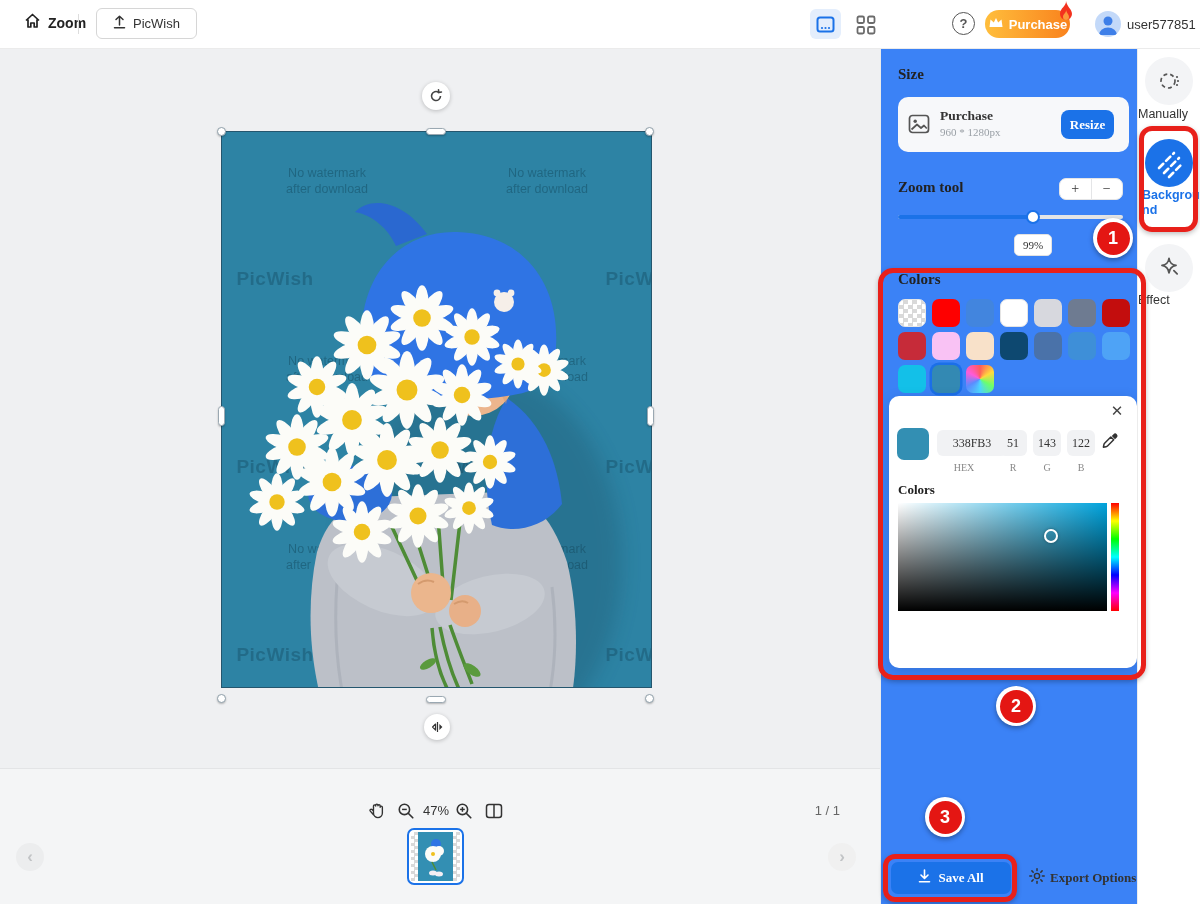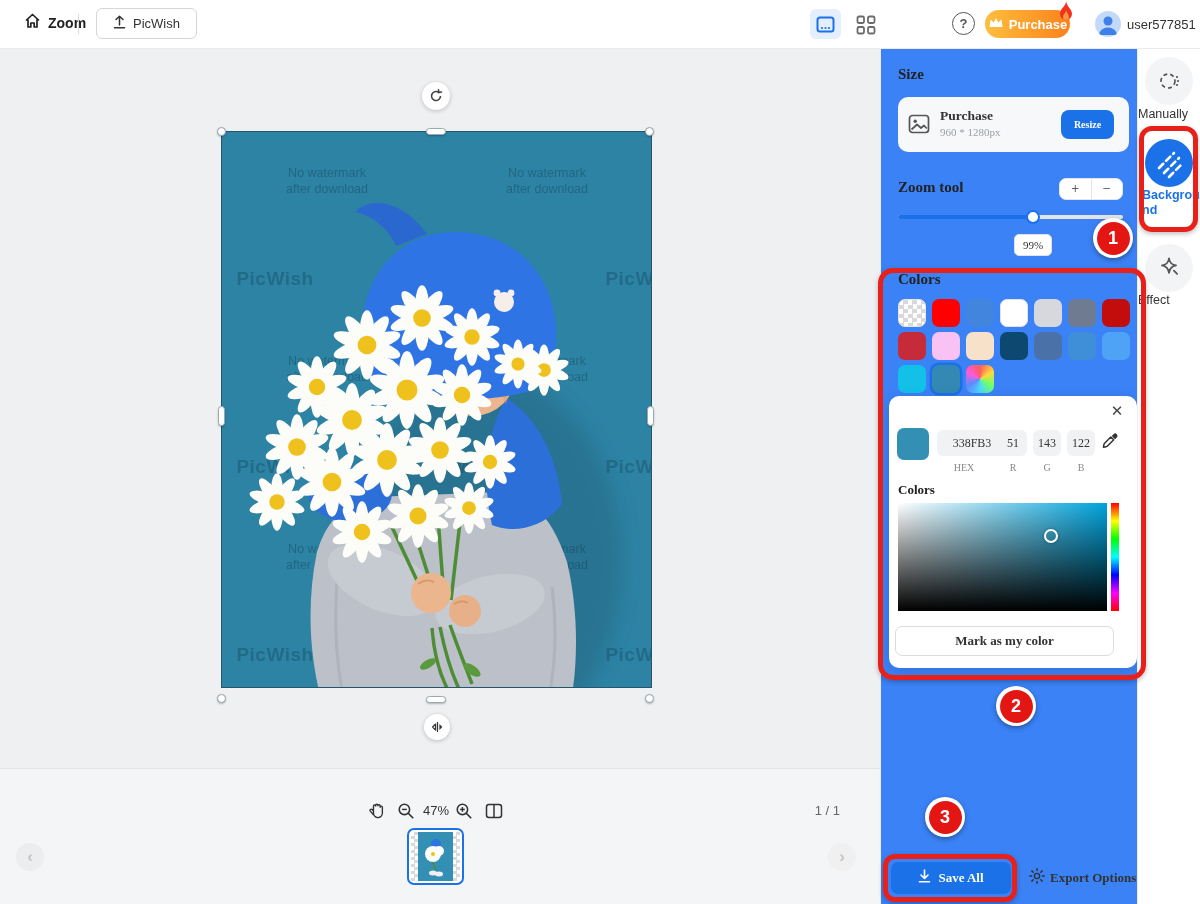--- a/index.html
+++ b/index.html
@@ -35,21 +35,21 @@
   .thumb{position:absolute;left:407px;top:59px;width:57px;height:57px;border:2px solid #1B72E8;border-radius:7px;background:#fff;box-sizing:border-box;padding:2px;display:flex;cursor:pointer;}
   .thumb .chk{width:7px;height:100%;background:conic-gradient(#D9D9D9 25%,#fff 0 50%,#D9D9D9 0 75%,#fff 0) 0 0/7px 7px;}
   .thumb .mid{flex:1;background:#338FB3;position:relative;}
   .navbtn{position:absolute;top:74px;width:28px;height:28px;border-radius:50%;background:#ECEDEE;display:flex;align-items:center;justify-content:center;color:#C2C4C6;font-size:17px;font-weight:bold;cursor:pointer;user-select:none;}
   
   .panel{position:absolute;left:880px;top:48px;width:257px;height:856px;background:#3b82f6;border-left:1px solid #ebebeb;box-sizing:border-box;font-family:Liberation Serif, serif;}
   .sec-title{position:absolute;left:17px;font-size:15px;font-weight:bold;color:#222;}
   .size-card{position:absolute;left:17px;top:49px;width:231px;height:55px;background:#F7F8FA;border-radius:10px;}
   .size-name{position:absolute;left:42px;top:11px;font-size:13.5px;font-weight:bold;color:#333;}
   .size-dims{position:absolute;left:42px;top:29px;font-size:11px;color:#9aa0a6;}
-  .resize-btn{position:absolute;left:163px;top:13px;width:53px;height:29px;background:#1B72E8;border-radius:8px;color:#fff;font-size:10px;font-weight:bold;display:flex;align-items:center;justify-content:center;cursor:pointer;}
+  .resize-btn{position:absolute;left:163px;top:13px;width:53px;height:29px;background:#1B72E8;border-radius:8px;color:#fff;font-size:13px;font-weight:bold;display:flex;align-items:center;justify-content:center;cursor:pointer;}
   .pm-group{position:absolute;left:178px;top:130px;width:64px;height:22px;border:1px solid #e4e5e7;border-radius:7px;display:flex;box-sizing:border-box;background:#fff;}
   .pm-group div{flex:1;display:flex;align-items:center;justify-content:center;font-size:14px;color:#333;cursor:pointer;}
   .pm-group div:first-child{border-right:1px solid #e4e5e7;}
   .slider{position:absolute;left:17px;top:167px;width:225px;height:4px;border-radius:2px;background:#E3E4E6;cursor:pointer;}
   .slider .fill{position:absolute;left:0;top:0;height:4px;width:135px;border-radius:2px;background:#1B72E8;}
   .slider .thumb-dot{position:absolute;left:128px;top:-5px;width:14px;height:14px;border-radius:50%;background:#fff;border:2.5px solid #1B72E8;box-sizing:border-box;cursor:grab;}
   .zoom-val{position:absolute;left:133px;top:186px;width:36px;height:20px;border:1px solid #e2e2e2;border-radius:5px;background:#fff;font-size:11px;color:#333;display:flex;align-items:center;justify-content:center;}
   
   .swatch-grid{position:absolute;left:17px;top:251px;width:236px;display:flex;flex-wrap:wrap;gap:5px 6px;}
   .swatch{width:28px;height:28px;border-radius:7px;box-sizing:border-box;cursor:pointer;}
@@ -420,21 +420,20 @@
         <svg width="18" height="18" viewBox="0 0 18 18">
             <path d="M15.8 2.2 a2.3 2.3 0 0 0 -3.3 0 L10.8 4 L14 7.2 L15.8 5.5 a2.3 2.3 0 0 0 0 -3.3 Z" fill="#333"></path>
             <path d="M9.8 5 L3.6 11.2 C3.2 11.6 3 12.1 2.9 12.6 L2.4 15.2 L5.1 14.7 C5.6 14.6 6.1 14.4 6.5 14 L12.7 7.8 Z" fill="none" stroke="#333" stroke-width="1.5" stroke-linejoin="round"></path>
           </svg>
       </div>
       <div class="pick-colors">Colors</div>
       <div class="sv-box">
         <div class="sv-sel"></div>
       </div>
       <div class="hue-bar"></div>
-      <div class="mark-btn">Mark as my color</div>
     </div>
 
     <div class="save-btn">
       <span>
         <svg width="13" height="14" viewBox="0 0 13 14">
             <path d="M6.5 1 V9 M3 6 L6.5 9.5 L10 6" fill="none" stroke="#fff" stroke-width="1.6" stroke-linecap="round" stroke-linejoin="round"></path>
             <path d="M1.5 12.7 H11.5" stroke="#fff" stroke-width="1.6" stroke-linecap="round"></path>
           </svg>
       </span>
       <span>Save All</span>

